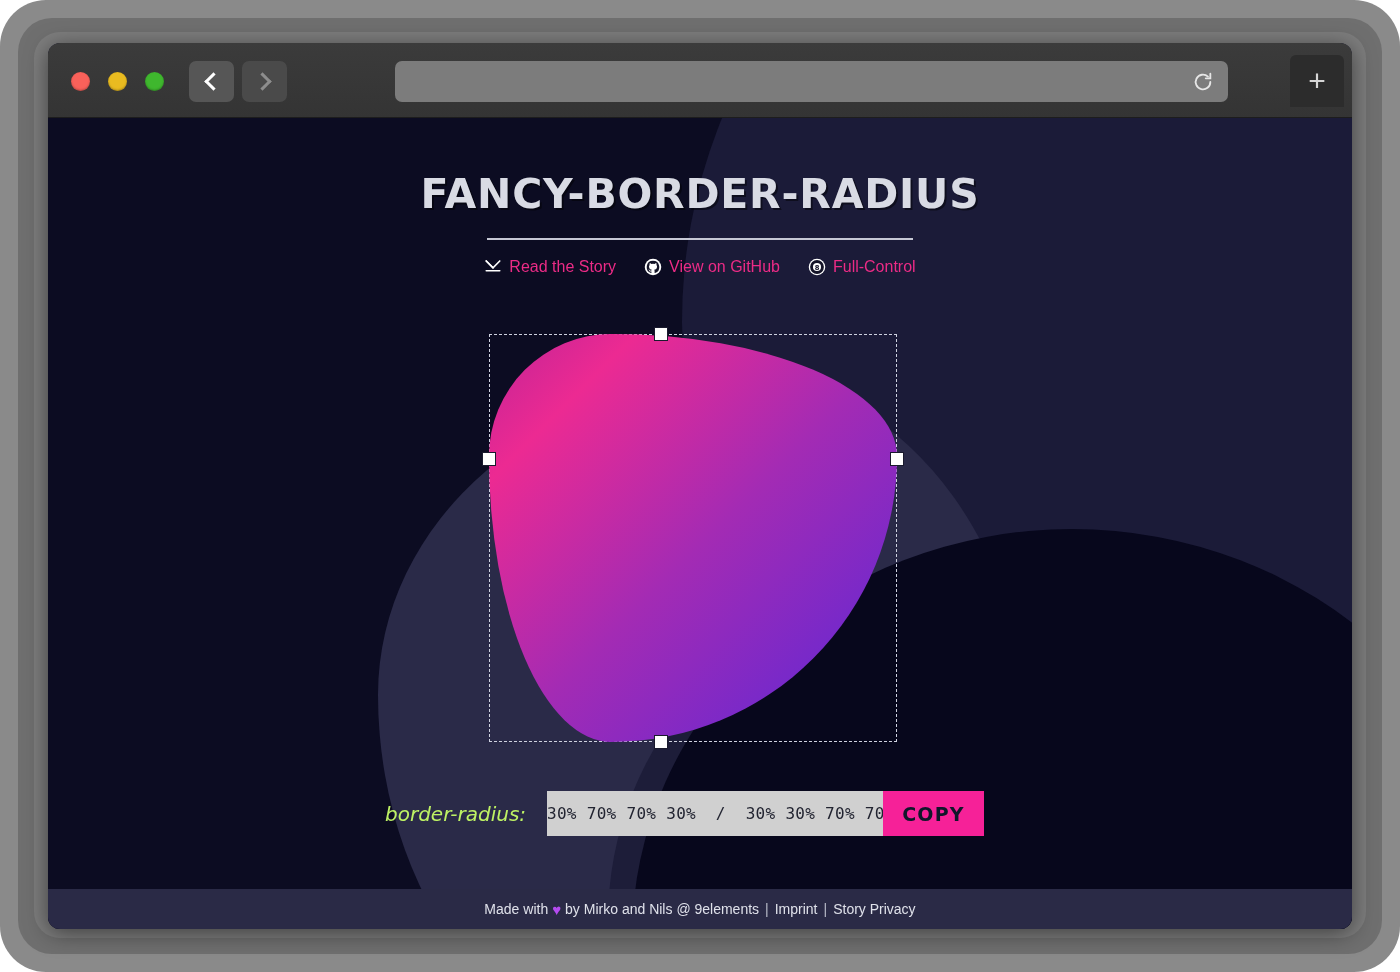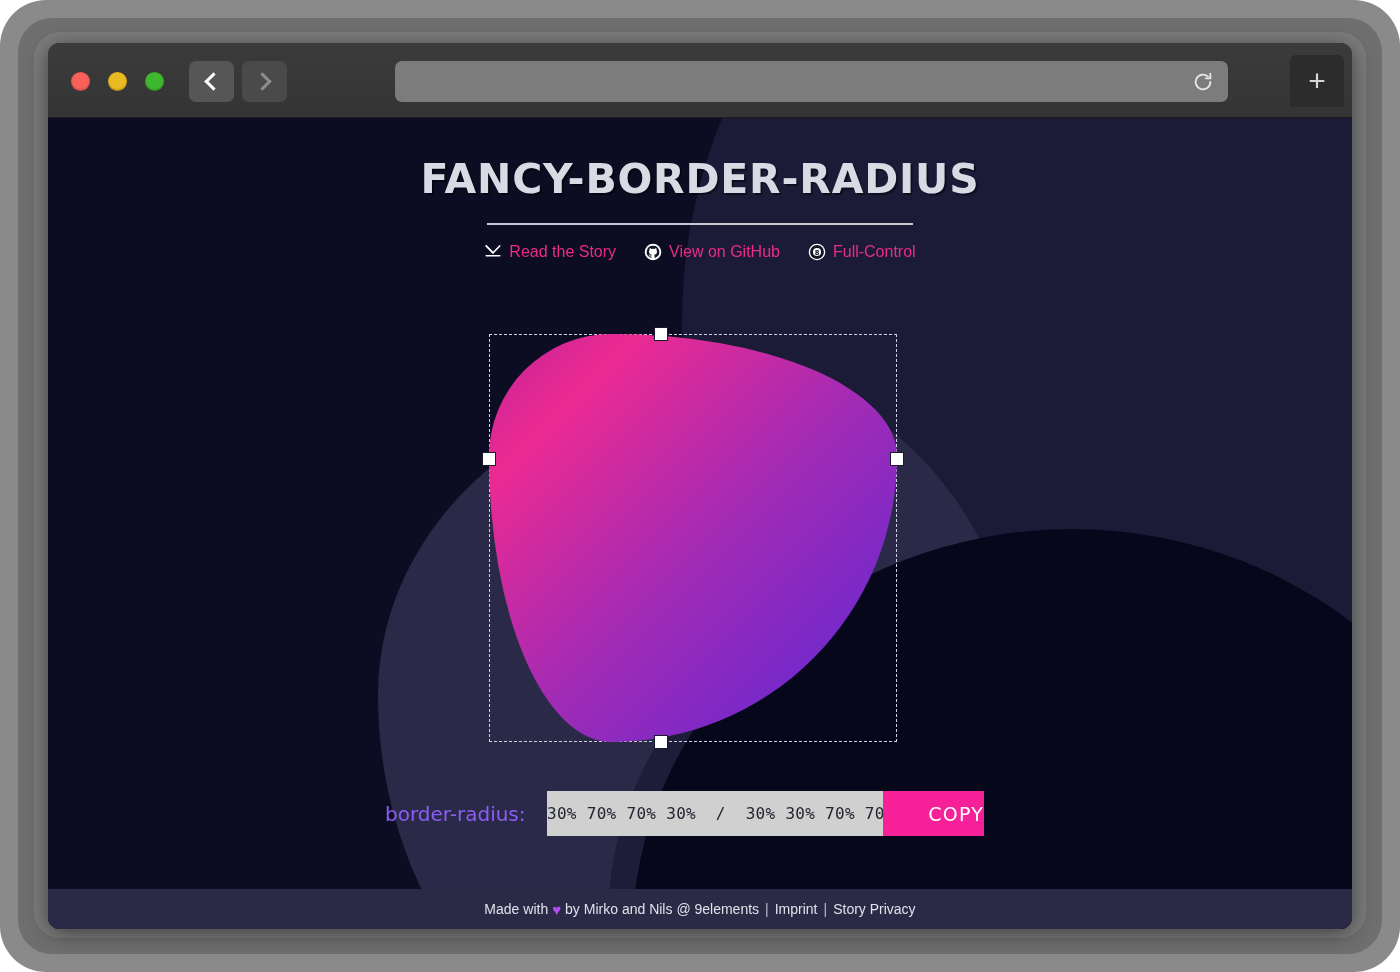--- a/index.html
+++ b/index.html
@@ -98,21 +98,21 @@
     background:#07071c; border-radius:50% 50% 45% 55% / 50% 50% 50% 50%;
   }
   #blob-mid{
     left:560px; top:470px; width:640px; height:640px;
     background:#1d1d39; border-radius:50% 50% 42% 58% / 52% 48% 52% 48%;
   }
 
   #page-content{ position:relative; width:100%; height:100%; }
 
   
-  #site-header{ position:absolute; left:0; top:0; width:100%; text-align:center; }
+  #site-header{ position:absolute; left:0; top:15px; width:100%; text-align:center; }
   #page-title{
     margin-top:37px;
     font-size:41px; font-weight:bold; letter-spacing:.8px;
     color:#d9dbe4;
     text-shadow:2px 2px 0 rgba(0,0,0,.45);
     font-family:"DejaVu Sans", sans-serif;
   }
   #title-rule{
     width:426px; height:2px; margin:20px auto 0;
     background:#c6c8d4;
@@ -145,36 +145,36 @@
   }
   #handle-top{ left:165px; top:-7px; }
   #handle-left{ left:-7px; top:118px; }
   #handle-right{ left:401px; top:118px; }
   #handle-bottom{ left:165px; top:401px; }
 
   
   #controls{ position:absolute; left:337px; top:673px; width:700px; }
   .control-row{ display:flex; align-items:center; margin-bottom:16px; }
   .control-label{
-    width:162px; color:#8b5cf6; font-size:20px;
+    width:162px; color:#bef264; font-size:20px;
     font-family:"DejaVu Sans", sans-serif;
+    font-style:italic;
   }
   #radius-field-wrap{ display:flex; height:45px; }
   #radius-input{
     width:336px; height:45px; border:0; outline:0;
     background:#d0d0d0; color:#222431;
     font-family:"DejaVu Sans Mono", monospace; font-size:16px;
     text-align:center; letter-spacing:.3px;
   }
   #copy-button{
     width:101px; height:45px; border:0; cursor:pointer;
-    background:#f62198; color:#ffffff;
-    font-size:19px; font-weight:normal; letter-spacing:1.2px;
+    background:#f62198; color:#0f172a;
+    font-size:19px; font-weight:bold; letter-spacing:1.2px;
     font-family:"DejaVu Sans", sans-serif;
-    text-align:right;
   }
   #custom-size-toggle{
     width:44px; height:24px; border-radius:12px; background:#e8e8ee;
     position:relative; cursor:pointer;
   }
   #custom-size-knob{
     position:absolute; left:2px; top:2px; width:20px; height:20px;
     border-radius:50%; background:#151532;
   }
 

